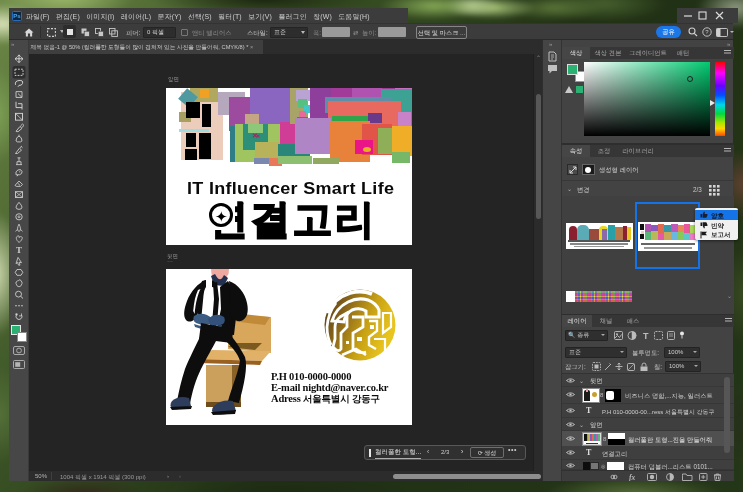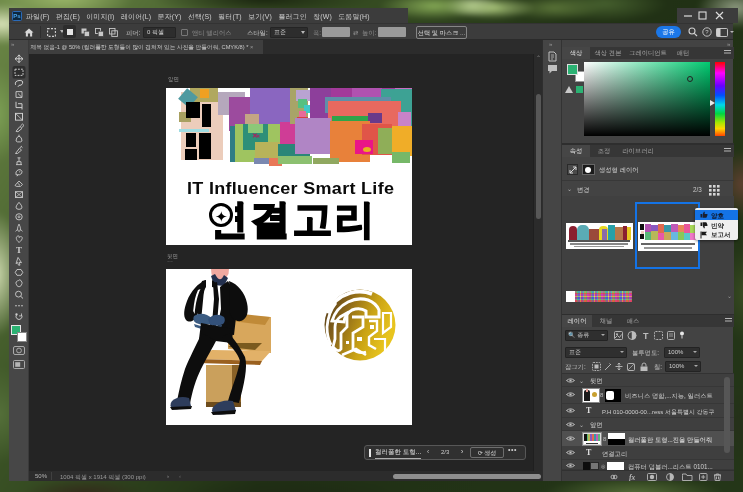--- a/index.html
+++ b/index.html
@@ -339,20 +339,21 @@
             <path d="M23,-12 L31,-12 L31,2 L23,8 Z" stroke-width="2.2"></path>
             <path d="M14,14 L25,14 L25,28" stroke-width="2.2"></path>
             <path d="M-18,30 L-4,24 L6,30" stroke-width="2.6"></path>
             <rect x="-3" y="12" width="5" height="4" fill="#fff" stroke="none"></rect>
             <rect x="10" y="0" width="4" height="4" fill="#fff" stroke="none"></rect>
             <rect x="-14" y="16" width="3" height="3" fill="#fff" stroke="none"></rect>
           </g>
         </g>
 
       </svg>
+      <div class="abs" style="left:105px;top:102px;font-family:'Liberation Serif',serif;font-weight:bold;color:#0c0c0c;font-size:10.5px;line-height:11.2px;letter-spacing:-0.2px;">P.H 010-0000-0000<br>E-mail nightd@naver.co.kr<br>Adress <span style="font-family:'Liberation Sans',sans-serif;font-size:9.5px;">서울특별시 강동구</span></div>
     </div>
 
     <div class="abs" style="left:335px;top:391px;width:162px;height:15px;background:#303030;border:1px solid #575757;border-radius:3px;"></div>
     <div class="abs" style="left:340px;top:394.5px;width:1.6px;height:8px;background:#e8e8e8;"></div>
     <div class="abs" style="left:346px;top:394px;color:#e0e0e0;font-size:6.5px;border-bottom:1px solid #b0b0b0;padding-bottom:0.5px;">컬러풀한 도형...</div>
     <div class="abs" style="left:398px;top:394px;color:#cccccc;font-size:6.5px;">‹</div>
     <div class="abs" style="left:412px;top:394.5px;color:#cccccc;font-size:6px;">2/3</div>
     <div class="abs" style="left:432px;top:394px;color:#e8e8e8;font-size:6.5px;">›</div>
     <div class="abs" style="left:441px;top:393px;width:34px;height:11px;border:1px solid #6e6e6e;border-radius:2px;color:#e0e0e0;font-size:6px;line-height:10px;text-align:center;">⟳ 생성</div>
     <div class="abs" style="left:479px;top:392px;color:#cccccc;font-size:7px;letter-spacing:0.5px;">•••</div>

